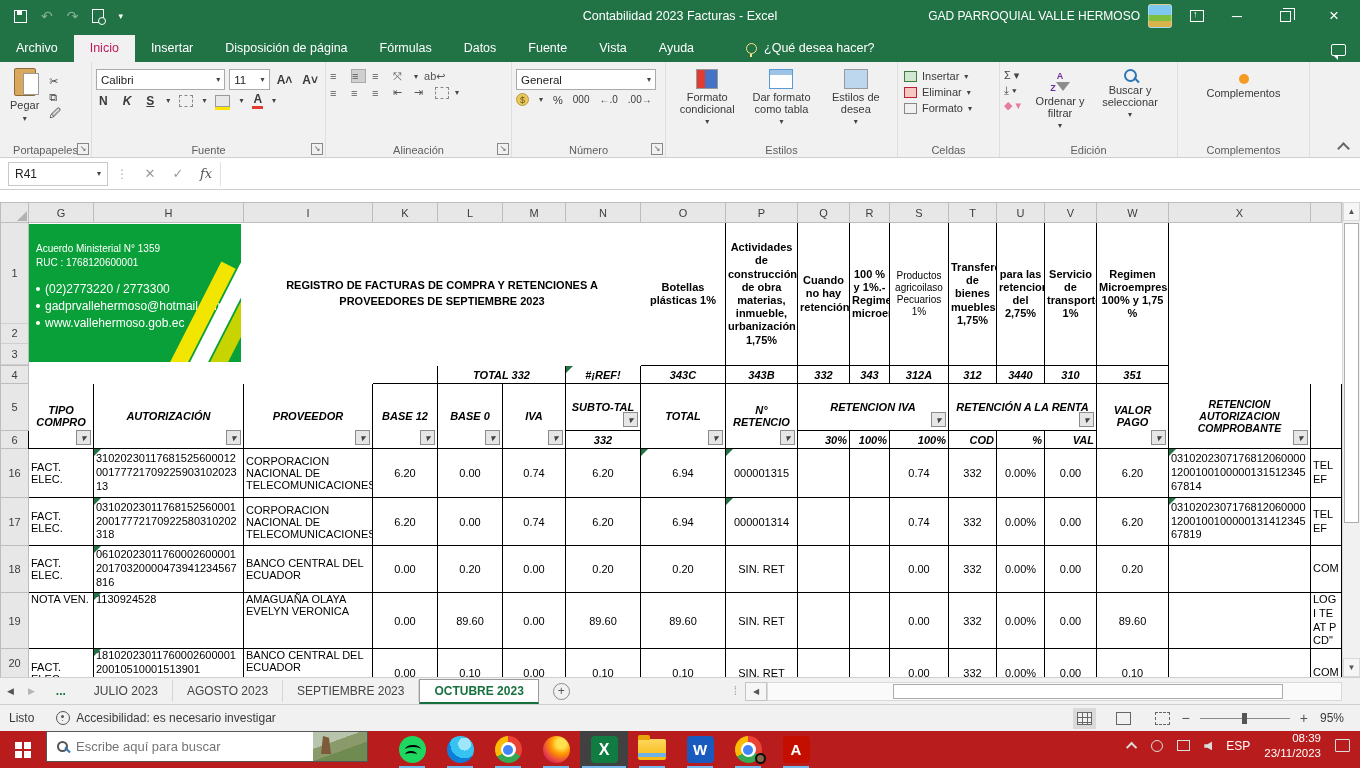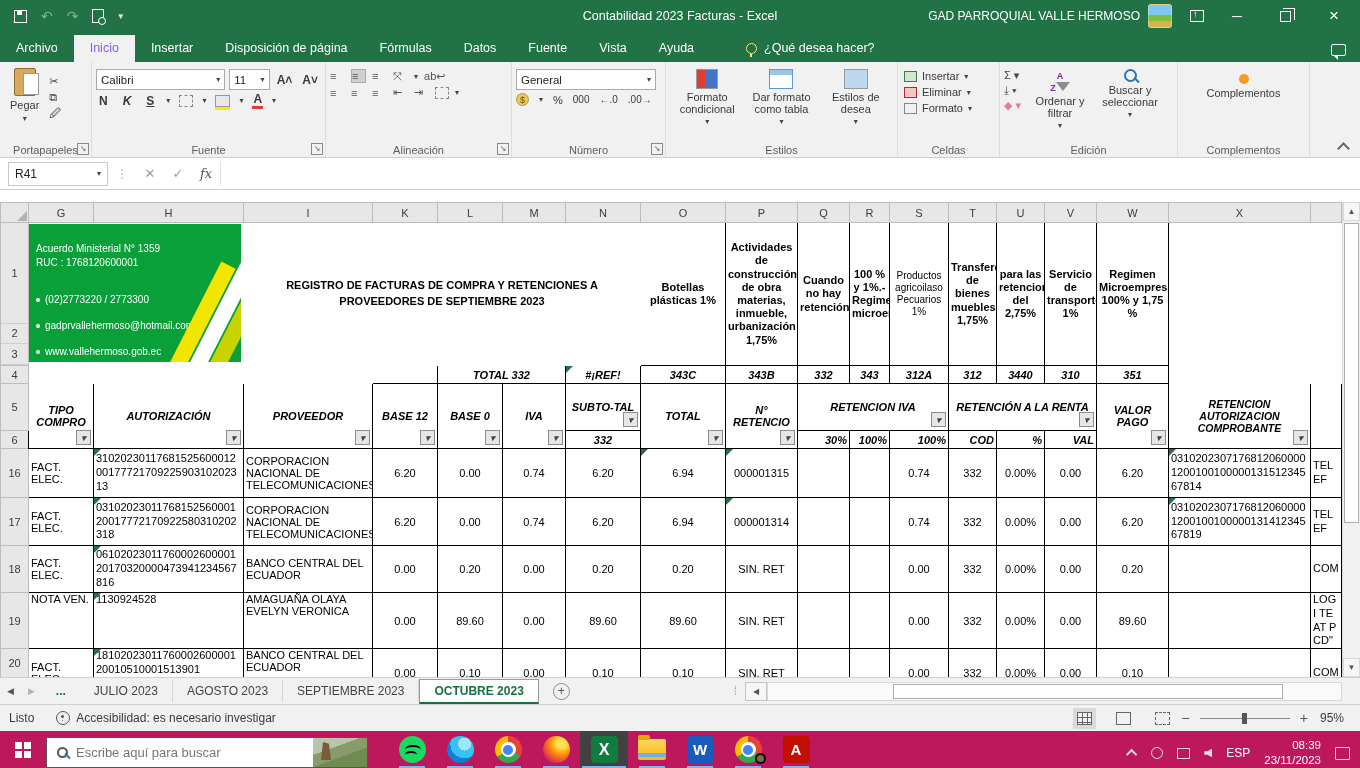--- a/index.html
+++ b/index.html
@@ -21,21 +21,21 @@
   .avatar { width:24px; height:24px; border-radius:3px;
             background:linear-gradient(180deg,#7ec8f0 0 45%, #7fbf3f 45% 75%, #d8b24a 75% 100%); border:1px solid #ffffff55; }
   .winbtn { font-size:14px; width:30px; text-align:center; }
   .restoreicon { width:11px; height:11px; border:1.5px solid #fff; position:relative; margin:0 10px; }
   .restoreicon::before { content:''; position:absolute; left:2px; top:-4px; width:11px; height:11px; border-top:1.5px solid #fff; border-right:1.5px solid #fff; }
   .ribbonopt { width:14px; height:12px; border:1.5px solid #fff; position:relative; }
   .ribbonopt::after { content:'↑'; position:absolute; left:2px; top:-2px; font-size:9px; }
   
   .tabbar { position:absolute; left:0; top:32px; width:1360px; height:30px; background:#217346; display:flex; align-items:flex-end; color:#fff; font-size:12.5px; }
   .rtab { padding:6px 16px 7px; }
-  .rtab.active { background:#f1f1f1; color:#8b5cf6; }
+  .rtab.active { background:#f1f1f1; color:#be185d; }
   .tellme { display:flex; align-items:center; gap:7px; margin-left:36px; padding-bottom:7px; }
   .bulb { width:11px; height:11px; border-radius:50%; border:1.5px solid #ffe28a; position:relative; }
   .bulb::after { content:''; position:absolute; left:3px; bottom:-4px; width:2px; height:3px; background:#ffe28a; }
   .commenticon { position:absolute; right:14px; bottom:6px; width:15px; height:12px; border:1.5px solid #fff; border-radius:2px; }
   .commenticon::after { content:''; position:absolute; left:2px; bottom:-5px; border-left:4px solid transparent; border-top:4px solid #fff; }
   
   .ribbon { position:absolute; left:0; top:62px; width:1360px; height:96px; background:#f1f1f1; border-bottom:1px solid #d0cece; display:flex; font-size:11px; color:#3b3a39; }
   .rgroup { position:relative; border-right:1px solid #dedede; padding:4px 4px 16px; }
   .glabel { position:absolute; left:0; right:0; bottom:1px; text-align:center; font-size:11px; color:#605e5c; }
   .dlg { position:absolute; right:2px; bottom:2px; width:12px; height:12px; border:1px solid #8a8886; color:#605e5c; font-size:8px; line-height:10px; text-align:center; }
@@ -94,21 +94,21 @@
   .bold { font-weight:bold;font-style:italic; }
   .brk { word-break:break-all; line-height:1.25; }
   .vhead { text-align:center; font-weight:bold; line-height:1.2; }
   .err::before { content:''; position:absolute; left:0; top:0; border-top:7px solid #217346; border-right:7px solid transparent; z-index:2; }
   .flt { position:absolute; right:2px; bottom:3px; width:15px; height:15px; background:#e6e6e6; border:1px solid #8c8c8c; text-align:center; }
   .flt::after { content:'▾'; font-size:9px; color:#444; line-height:13px; }
   .rowhdr3 div { border-bottom:1px solid #cfcfcf; display:flex; align-items:center; justify-content:center; }
   
   .logo { position:absolute; inset:1px 2px 3px 0; background:#0aa039; color:#fff; overflow:hidden; padding:18px 0 0 7px; }
   .logo .big { font-size:10px; line-height:1.35; }
-  .logo .sml { font-size:10px; margin-top:15px; display:flex; align-items:center; gap:5px; }
+  .logo .sml { font-size:12px; margin-top:3px; display:flex; align-items:center; gap:5px; }
   .logo .sml::before { content:''; width:4px; height:4px; border-radius:50%; background:#fff; flex:0 0 auto; }
   .logo .gap { height:10px; }
   .stripe { position:absolute; width:16px; height:130px; transform:rotate(27deg); bottom:-26px; }
   .titlecell { text-align:center; font-weight:bold; font-size:12.5px; line-height:1.45; padding:0 26px !important; }
   
   .sheetbar { position:absolute; left:0; top:677px; width:1360px; height:27px; background:#f1f1f1; border-top:1px solid #cfcfcf; display:flex; align-items:center; font-size:12px; color:#444; }
   .navarr { font-size:9px; color:#555; padding:0 7px; }
   .navarr.dim { color:#b5b5b5; }
   .stab { padding:4px 14px; border-right:1px solid #d5d5d5; white-space:nowrap; }
   .stab.active { background:#fff; color:#17713f; font-weight:bold; border:1px solid #9a9a9a; border-bottom:2px solid #17713f; }
@@ -126,21 +126,21 @@
   .statusbar { position:absolute; left:0; top:704px; width:1360px; height:27px; background:#f1f1f1; border-top:1px solid #d0cece; display:flex; align-items:center; font-size:12px; color:#3b3a39; }
   .accico { width:14px; height:14px; border:1.5px solid #555; border-radius:50%; margin:0 6px 0 22px; position:relative; }
   .accico::after { content:''; position:absolute; left:4px; top:3px; width:3px; height:3px; background:#555; border-radius:50%; box-shadow:0 4px 0 -1px #555; }
   .viewico { width:15px; height:13px; border:1.5px solid #666; margin:0 12px; }
   .viewico.grid { background:linear-gradient(#666 1px, transparent 1px) 0 4px/100% 5px, linear-gradient(90deg,#666 1px, transparent 1px) 4px 0/5px 100%; }
   .viewico.selv { outline:4px solid #dadada; }
   .zoomtrack { width:90px; height:1px; background:#8a8a8a; position:relative; margin:0 10px; }
   .zoomthumb { position:absolute; left:42px; top:-5px; width:5px; height:11px; background:#555; }
   .zsign { color:#555; font-size:14px; }
   
-  .taskbar { position:absolute; left:0; top:731px; width:1360px; height:37px; background:#be185d; display:flex; align-items:flex-end; color:#fff; }
+  .taskbar { position:absolute; left:0; top:731px; width:1360px; height:37px; background:#b91c1c; display:flex; align-items:flex-start; color:#fff; }
   .startbtn { width:46px; height:37px; display:flex; align-items:center; justify-content:center; }
   .winlogo { width:16px; height:16px; display:grid; grid-template-columns:7px 7px; grid-template-rows:7px 7px; gap:2px; }
   .winlogo span { background:#fff; }
   .searchbox { width:322px; height:31px; background:#fff; border:1px solid #555; display:flex; align-items:center; gap:8px; padding:0 0 0 10px; color:#5f5f5f; }
   .searchbox input { border:none; outline:none; flex:1; font-size:13px; color:#5f5f5f; background:transparent; }
   .sthumb { width:54px; height:29px; flex:0 0 auto; background:
       linear-gradient(160deg, #b9c4ad 0 35%, #8a9a6b 35% 60%, #6f8b51 60% 100%); position:relative; }
   .sthumb::after { content:''; position:absolute; left:8px; top:4px; width:10px; height:18px; background:#7d5b3a; clip-path:polygon(20% 0,80% 10%,100% 100%,0 100%); }
   .tk { width:48px; height:37px; display:flex; align-items:center; justify-content:center; position:relative; }
   .tk::after { content:''; position:absolute; bottom:0; left:11px; width:26px; height:2px; background:#76b9ed; }

